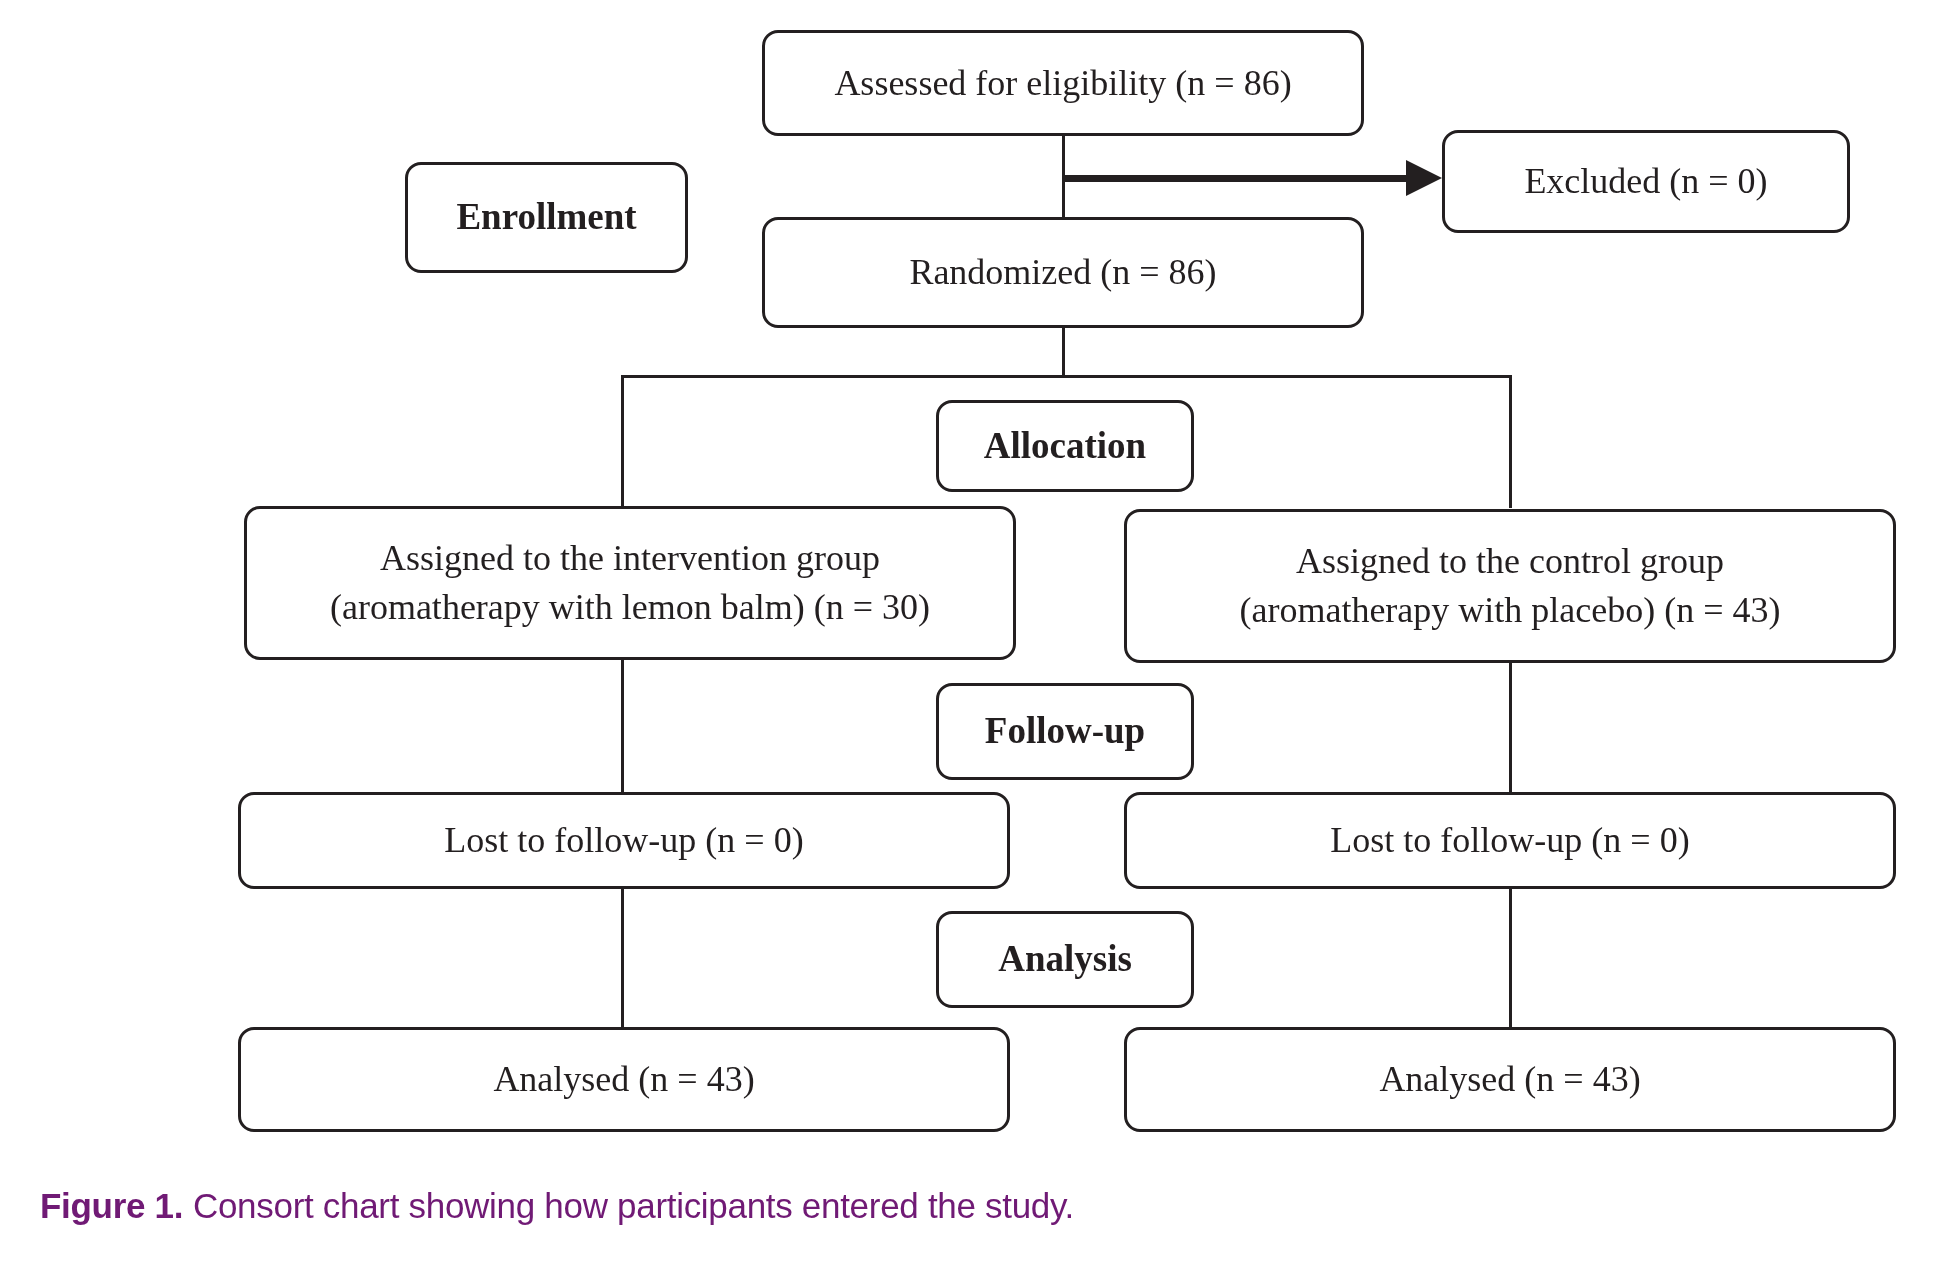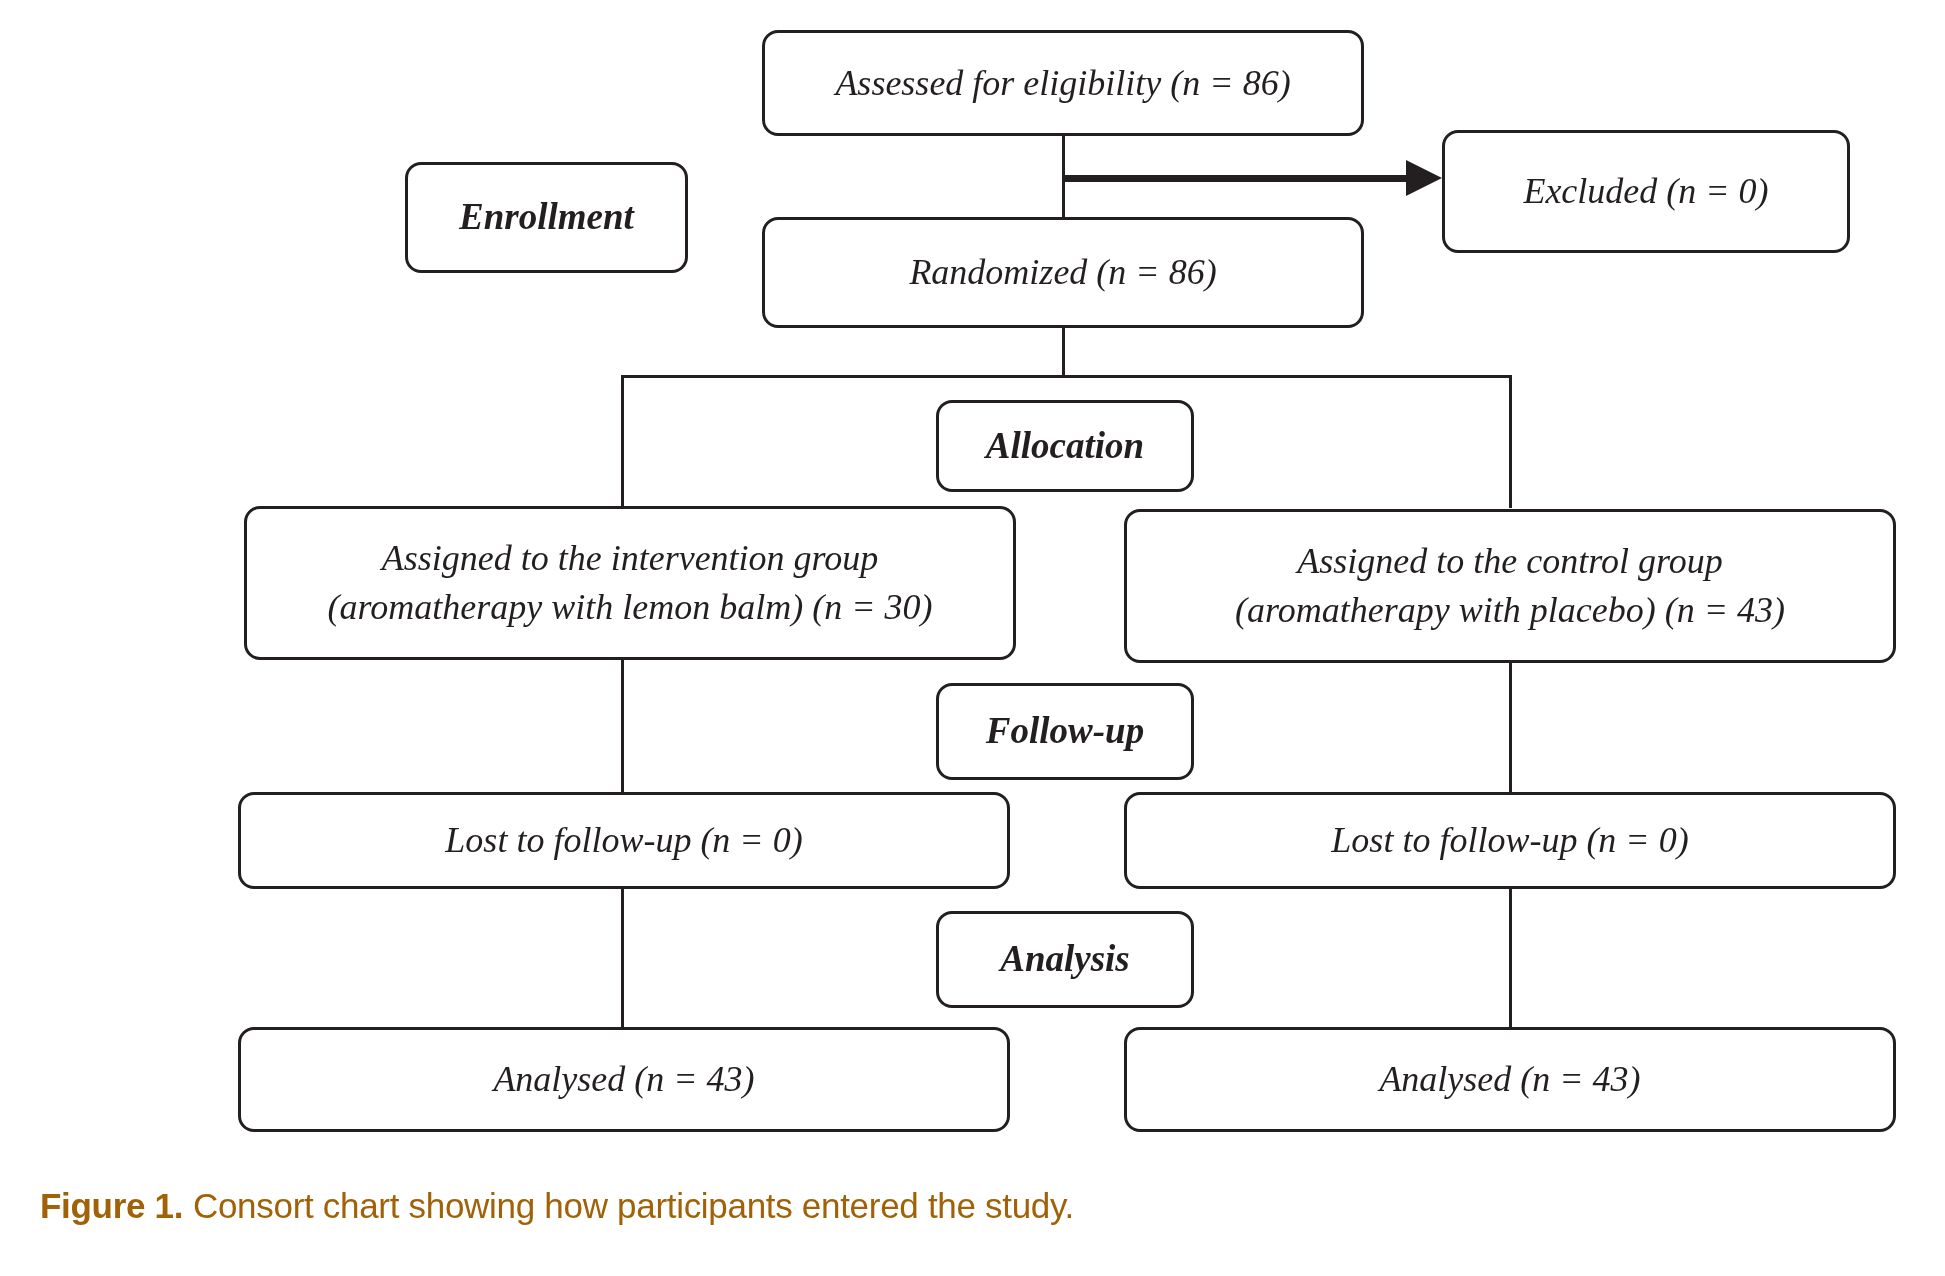--- a/index.html
+++ b/index.html
@@ -23,21 +23,20 @@
     border-radius: 16px;
     background: #ffffff;
     display: flex;
     flex-direction: column;
     align-items: center;
     justify-content: center;
     text-align: center;
     font-size: 36px;
     line-height: 1.36;
     z-index: 2;
-    font-style: italic;
   }
   .box.bold {
     font-weight: 700;
     font-size: 37px;
   }
   .box span { display: block; }
   .line {
     position: absolute;
     background: var(--stroke, #231f20);
     z-index: 1;
@@ -51,36 +50,36 @@
     border-left: 36px solid var(--stroke, #231f20);
     z-index: 1;
   }
   .caption {
     position: absolute;
     left: 40px;
     top: 1186px;
     font-family: "Liberation Sans", "DejaVu Sans", sans-serif;
     font-size: 35px;
     letter-spacing: -0.3px;
-    color: #a16207;
+    color: #701a75;
     white-space: nowrap;
   }
   .caption .fig-label { font-weight: 700; }
   .caption .fig-text { margin-left: 0.28em; }
 </style>
 </head>
 <body>
 
 <div id="canvas" style="--stroke: #231f20; --bg: #ffffff;">
 
   <div class="box" style="left:762px; top:30px; width:602px; height:106px;">
     <span>Assessed for eligibility (n = 86)</span>
   </div>
 
-  <div class="box" style="left:1442px; top:130px; width:408px; height:123px;">
+  <div class="box" style="left:1442px; top:130px; width:408px; height:103px;">
     <span>Excluded (n = 0)</span>
   </div>
 
   <div class="box bold" style="left:405px; top:162px; width:283px; height:111px;">
     <span>Enrollment</span>
   </div>
 
   <div class="box" style="left:762px; top:217px; width:602px; height:111px;">
     <span>Randomized (n = 86)</span>
   </div>

